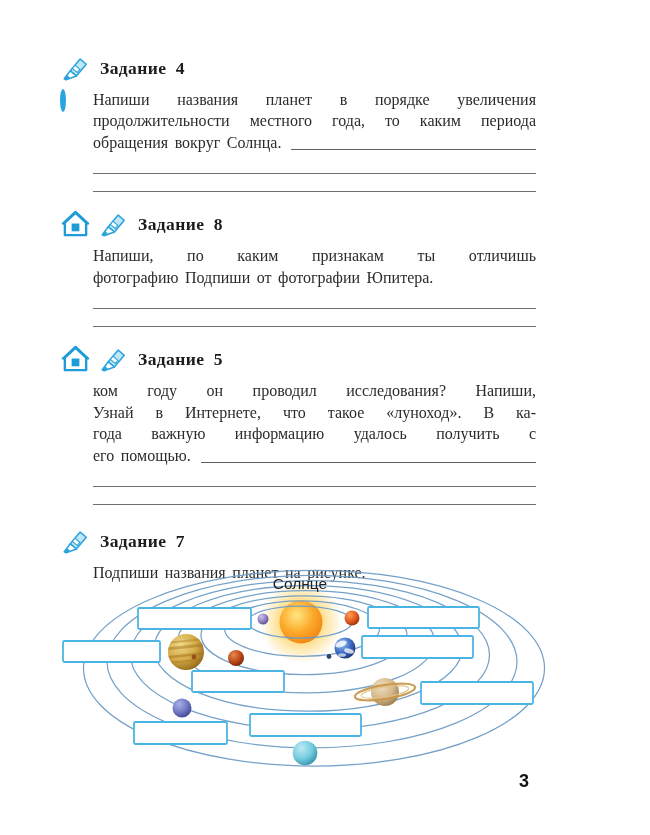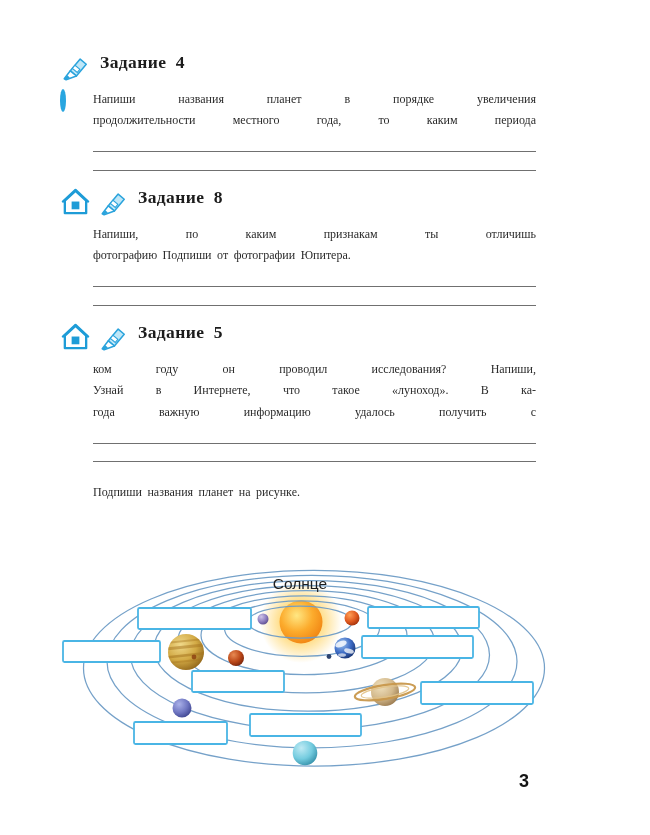--- a/index.html
+++ b/index.html
@@ -5,31 +5,31 @@
   html,body{margin:0;padding:0;}
   body{
     width:650px;height:835px;position:relative;overflow:hidden;
     background:#ffffff;
     font-family:"Liberation Serif", serif;
     color:#2b2b2b;
   }
   .content{position:absolute;left:60px;top:52px;width:476px;}
   .task{margin:0;}
   .task + .task{margin-top:16px;}
-  .task-header{display:flex;align-items:flex-start;margin-bottom:5px;height:32px;}
+  .task-header{display:flex;align-items:center;margin-bottom:5px;height:32px;}
   .hicon{flex:none;display:inline-flex;margin-right:7px;}
   .task-title{
     font-weight:bold;font-size:17.5px;color:#1c1c1c;
     white-space:pre;letter-spacing:.4px;margin-left:3px;
   }
   .task-body{display:flex;}
   .bullet-col{flex:none;width:33px;padding-top:3px;}
   .ring{width:12px;height:12px;border:3.6px solid #29a6e0;border-radius:50%;background:#fff;}
   .dot{width:19px;height:19px;border-radius:50%;background:#a8dcf4;}
-  .text-col{flex:1;font-size:12px;line-height:21.4px;word-spacing:2.5px;}
+  .text-col{flex:1;font-size:16px;line-height:21.4px;word-spacing:2.5px;}
   .jline{text-align:justify;text-align-last:justify;}
   .lastline{display:flex;}
   .lastline .fill-rule{flex:1;border-bottom:1.4px solid #5f5f5f;margin-left:10px;margin-bottom:3px;}
   .answers{margin-left:33px;margin-top:2px;}
   .blank-rule{height:17.6px;border-bottom:1.5px solid #707070;}
   .diagram-layer{position:absolute;left:0;top:0;width:650px;height:835px;}
   .page-number{
     position:absolute;left:519px;top:771px;
     font-family:"Liberation Sans", sans-serif;font-weight:bold;
     font-size:18px;color:#141414;
@@ -50,20 +50,24 @@
           <polygon points="4.5,27.5 7.8,23.7 10.5,26 6.5,28.5" fill="#2aa3dc"></polygon>
         </svg>
       </span>
       <span class="task-title">Задание  4</span>
     </div>
     <div class="task-body">
       <div class="bullet-col"><span class="ring"></span></div>
       <div class="text-col">
         <div class="jline">Напиши названия планет в порядке увеличения</div>
         <div class="jline">продолжительности местного года, то каким периода</div>
+        <div class="lastline">
+          <span>обращения вокруг Солнца.</span>
+          <span class="fill-rule"></span>
+        </div>
       </div>
     </div>
     <div class="answers">
       <div class="blank-rule"></div>
       <div class="blank-rule"></div>
     </div>
   </section>
 
   <section class="task">
     <div class="task-header">
@@ -115,29 +119,44 @@
         </svg>
       </span>
       <span class="task-title">Задание  5</span>
     </div>
     <div class="task-body">
       <div class="bullet-col"><span class="dot"></span></div>
       <div class="text-col">
         <div class="jline">ком году он проводил исследования? Напиши,</div>
         <div class="jline">Узнай в Интернете, что такое «луноход». В ка-</div>
         <div class="jline">года важную информацию удалось получить с</div>
+        <div class="lastline">
+          <span>его помощью.</span>
+          <span class="fill-rule"></span>
+        </div>
       </div>
     </div>
     <div class="answers">
       <div class="blank-rule"></div>
       <div class="blank-rule"></div>
     </div>
   </section>
 
   <section class="task" style="margin-top:20px;">
+    <div class="task-header">
+      <span class="hicon">
+        <svg width="30" height="32" viewBox="0 0 32 32">
+          <polygon points="11,19 21.5,6.5 28,12 17.5,24.5" fill="#bfe7f8" stroke="#2aa3dc" stroke-width="1.6" stroke-linejoin="round"></polygon>
+          <polygon points="13.2,16.4 16,13.1 21.2,17.4 18.4,20.7" fill="#ffffff" stroke="#2aa3dc" stroke-width="1.1"></polygon>
+          <polygon points="4.5,27.5 11,19 17.5,24.5 6.5,28.5" fill="#ffffff" stroke="#2aa3dc" stroke-width="1.6" stroke-linejoin="round"></polygon>
+          <polygon points="4.5,27.5 7.8,23.7 10.5,26 6.5,28.5" fill="#2aa3dc"></polygon>
+        </svg>
+      </span>
+      <span class="task-title">Задание  7</span>
+    </div>
     <div class="task-body">
       <div class="bullet-col"><span class="dot"></span></div>
       <div class="text-col">
         <div>Подпиши названия планет на рисунке.</div>
       </div>
     </div>
   </section>
 
 </div>
 

